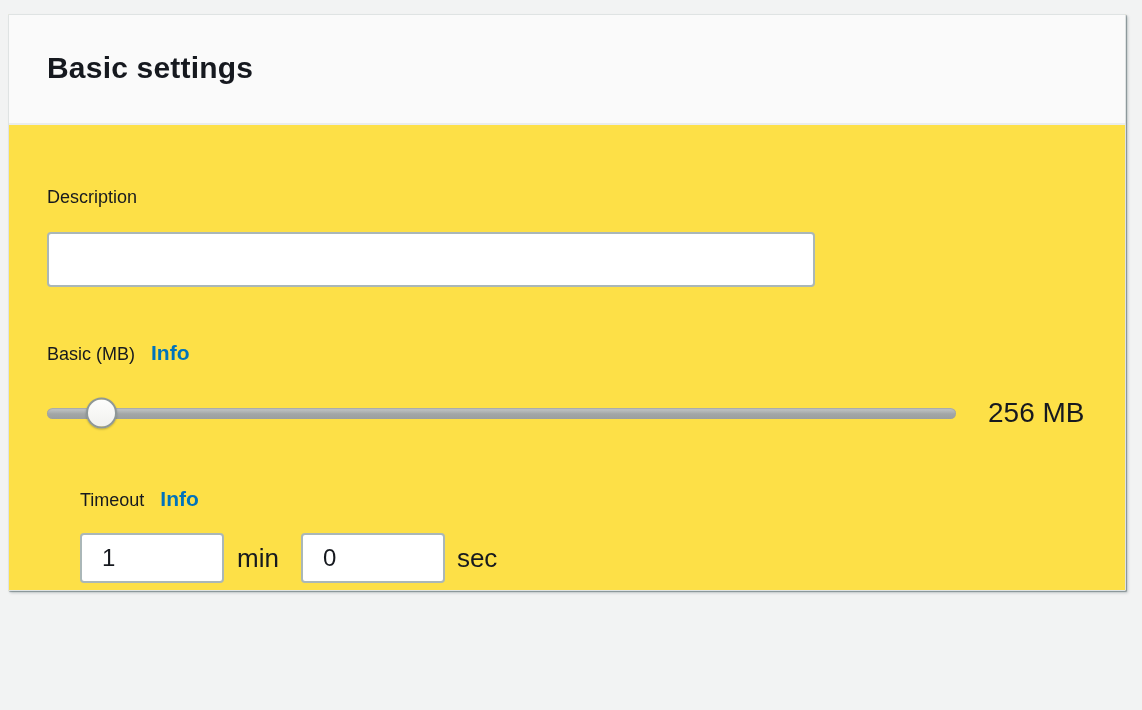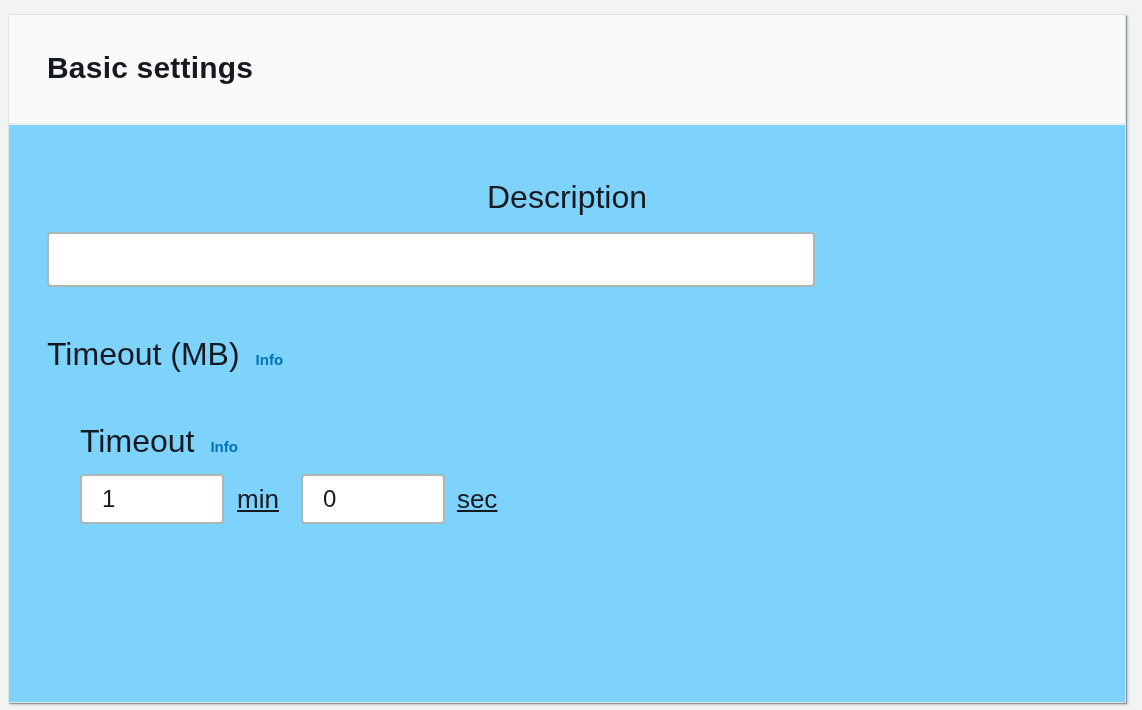--- a/index.html
+++ b/index.html
@@ -6,49 +6,48 @@
   html, body {
     width: 1142px; height: 710px;
     background: #f2f3f3;
     font-family: "Liberation Sans", "DejaVu Sans", sans-serif;
     color: #16191f;
     overflow: hidden;
   }
   .panel {
     position: absolute;
     left: 8px; top: 14px;
-    width: 1118px; height: 689px;
-    background: #7dd3fc;
+    width: 1118px; height: 577px;
+    background: #fde047;
     border: 1px solid #dfe3e3;
     border-radius: 1px;
     box-shadow: 1px 1px 1px 0 rgba(0,28,36,.35), 2px 2px 3px 0 rgba(0,28,36,.18);
   }
   .panel-header {
     background: #fafafa;
     border-bottom: 2px solid #eaeded;
     padding: 36px 38px 38px 38px;
   }
   .panel-title {
     font-size: 30px;
     font-weight: 700;
     color: #16191f;
     letter-spacing: 0.2px;
   }
   .panel-body { padding: 0 38px; }
 
   .field-label {
-    font-size: 32px;
+    font-size: 18px;
     font-weight: 400;
     color: #16191f;
     line-height: 32px;
-    text-align: center;
   }
   .label-row { display: flex; align-items: baseline; }
   .info-link {
-    font-size: 15px;
+    font-size: 21px;
     font-weight: 700;
     color: #0073bb;
     margin-left: 16px;
     text-decoration: none;
     cursor: pointer;
   }
   .help-text {
     font-size: 23px;
     color: #687078;
     margin-top: 7px;
@@ -122,21 +121,20 @@
     background: #fff;
     font-family: "Liberation Sans", sans-serif;
     font-size: 24px;
     color: #16191f;
     padding: 0 0 0 20px;
     outline: none;
   }
   .unit-label {
     font-size: 26px;
     color: #16191f;
-    text-decoration: underline;
   }
   .unit-min { margin-left: 13px; margin-right: 22px; }
   .unit-sec { margin-left: 12px; }
 </style>
 </head>
 <body>
 
 <div class="panel">
 
   <div class="panel-header">
@@ -145,22 +143,28 @@
 
   <div class="panel-body">
 
     <div class="description-block">
       <div class="field-label">Description</div>
       <input class="text-input" type="text" value="" style="">
     </div>
 
     <div class="memory-block">
       <div class="label-row">
-        <span class="field-label">Timeout (MB)</span>
+        <span class="field-label">Basic (MB)</span>
         <a class="info-link">Info</a>
+      </div>
+      <div class="slider-row">
+        <div class="slider-track">
+          <div class="slider-handle"></div>
+        </div>
+        <div class="slider-value">256 MB</div>
       </div>
     </div>
 
     <div class="timeout-block">
       <div class="label-row">
         <span class="field-label">Timeout</span>
         <a class="info-link">Info</a>
       </div>
       <div class="timeout-row">
         <input class="small-input" type="text" value="1" style="">

